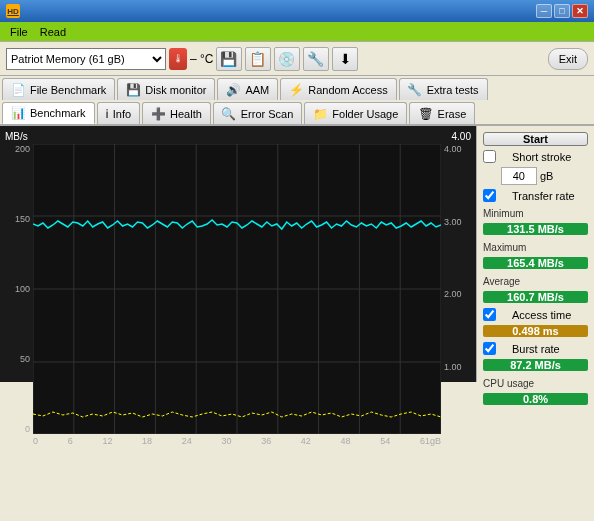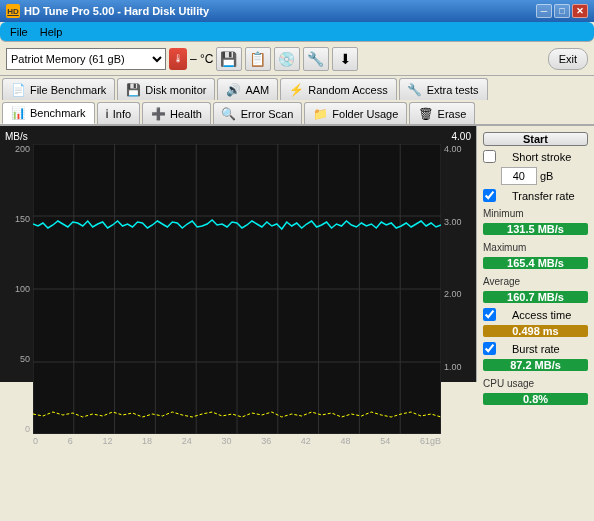--- a/index.html
+++ b/index.html
@@ -39,27 +39,26 @@
       border: 1px solid rgba(255,255,255,0.5);
       border-radius: 2px;
       display: flex; align-items: center; justify-content: center;
       font-size: 9px; color: white; cursor: pointer;
       background: rgba(255,255,255,0.2);
     }
     .tb-btn.close { background: #c0392b; }
 
     
     .menu-bar {
-      background: #0ea5e9;
+      background: #84cc16;
       height: 20px;
       display: flex;
       align-items: center;
       padding: 8px 4px;
       border-bottom: 1px solid #aaa;
-      border-radius: 6px;
     }
     .menu-item {
       padding: 1px 6px;
       cursor: pointer;
       font-size: 11px;
     }
 
     
     .toolbar {
       background: #ECE9D8;
@@ -226,31 +225,30 @@
     .stat-avg { background: #1a9c3e; }
     .stat-access { background: #b8860b; }
     .stat-burst { background: #1a9c3e; }
     .stat-cpu { background: #1a9c3e; }
   </style>
 </head>
 <body>
 
 <div class="title-bar">
   <span class="title-bar-icon">HD</span>
-  <span>HD Tune Pro 5.00 - Hard Disk Utility</span>
   <div class="title-bar-controls">
     <div class="tb-btn">─</div>
     <div class="tb-btn">□</div>
     <div class="tb-btn close">✕</div>
   </div>
 </div>
 
 <div class="menu-bar">
   <span class="menu-item">File</span>
-  <span class="menu-item">Help</span>
+  <span class="menu-item">Read</span>
 </div>
 
 <div class="toolbar">
   <select class="drive-select">
     <option>Patriot Memory  (61 gB)</option>
   </select>
   <div class="temp-display">
     <div class="temp-icon">🌡</div>
     <span>– °C</span>
   </div>

